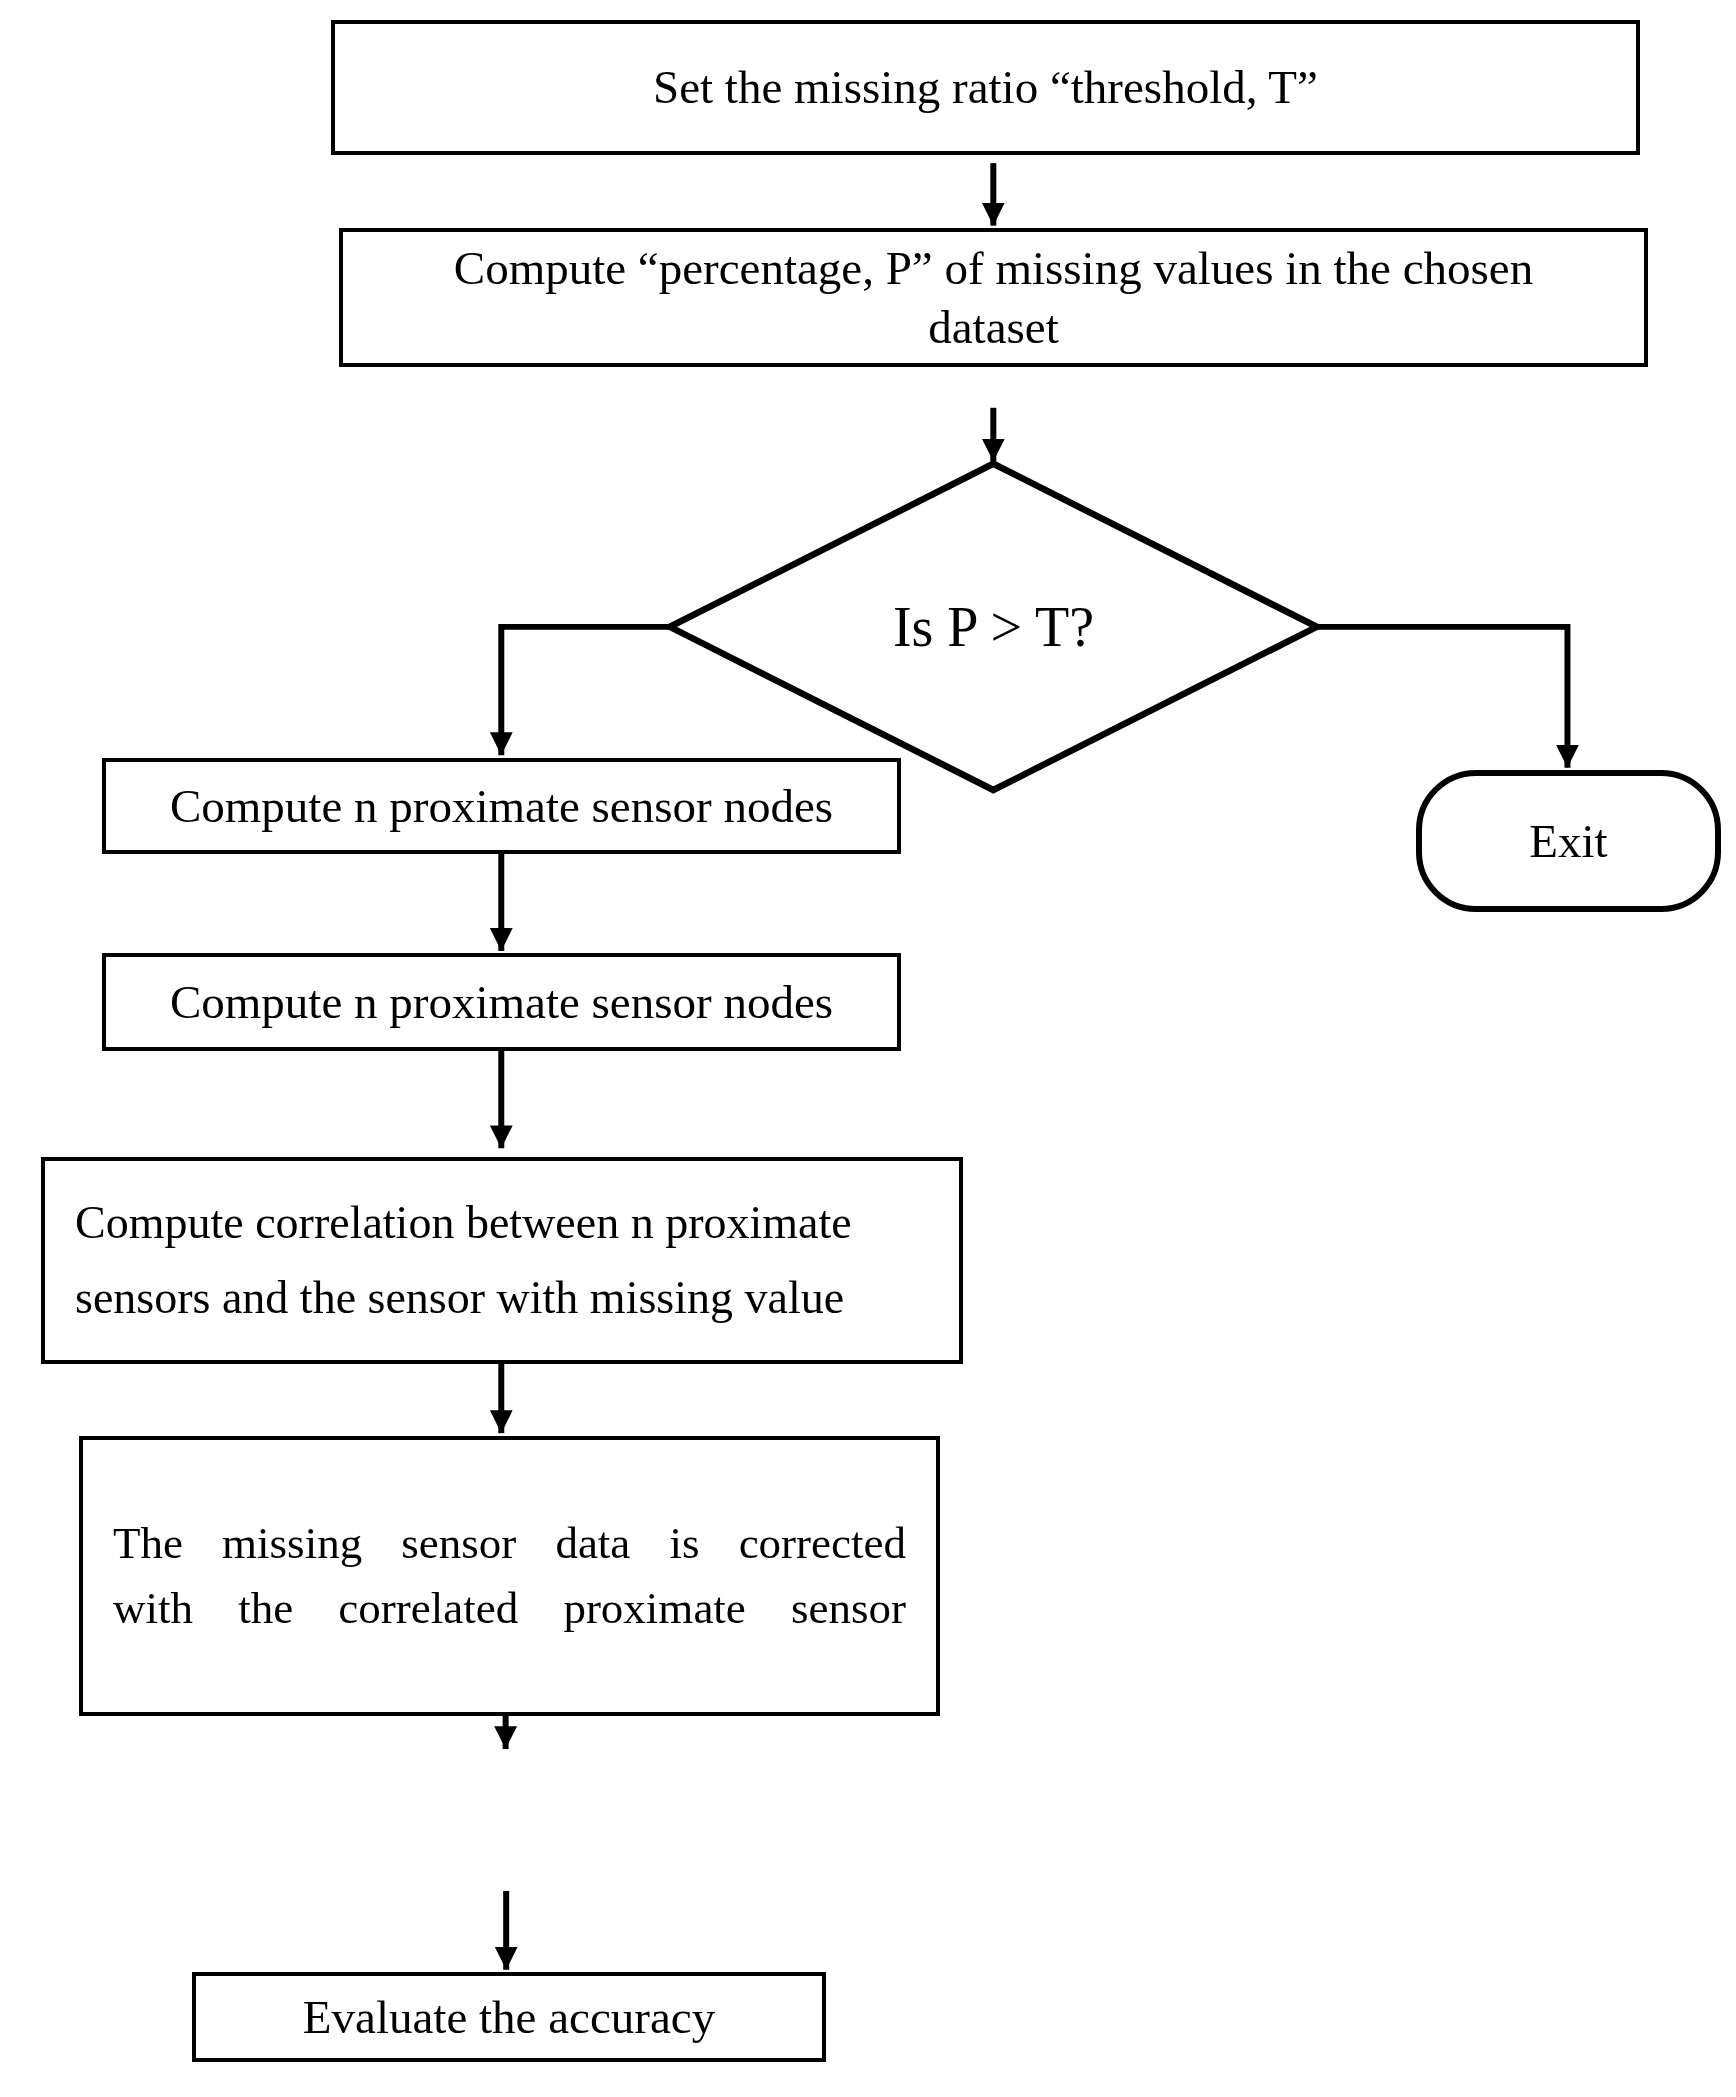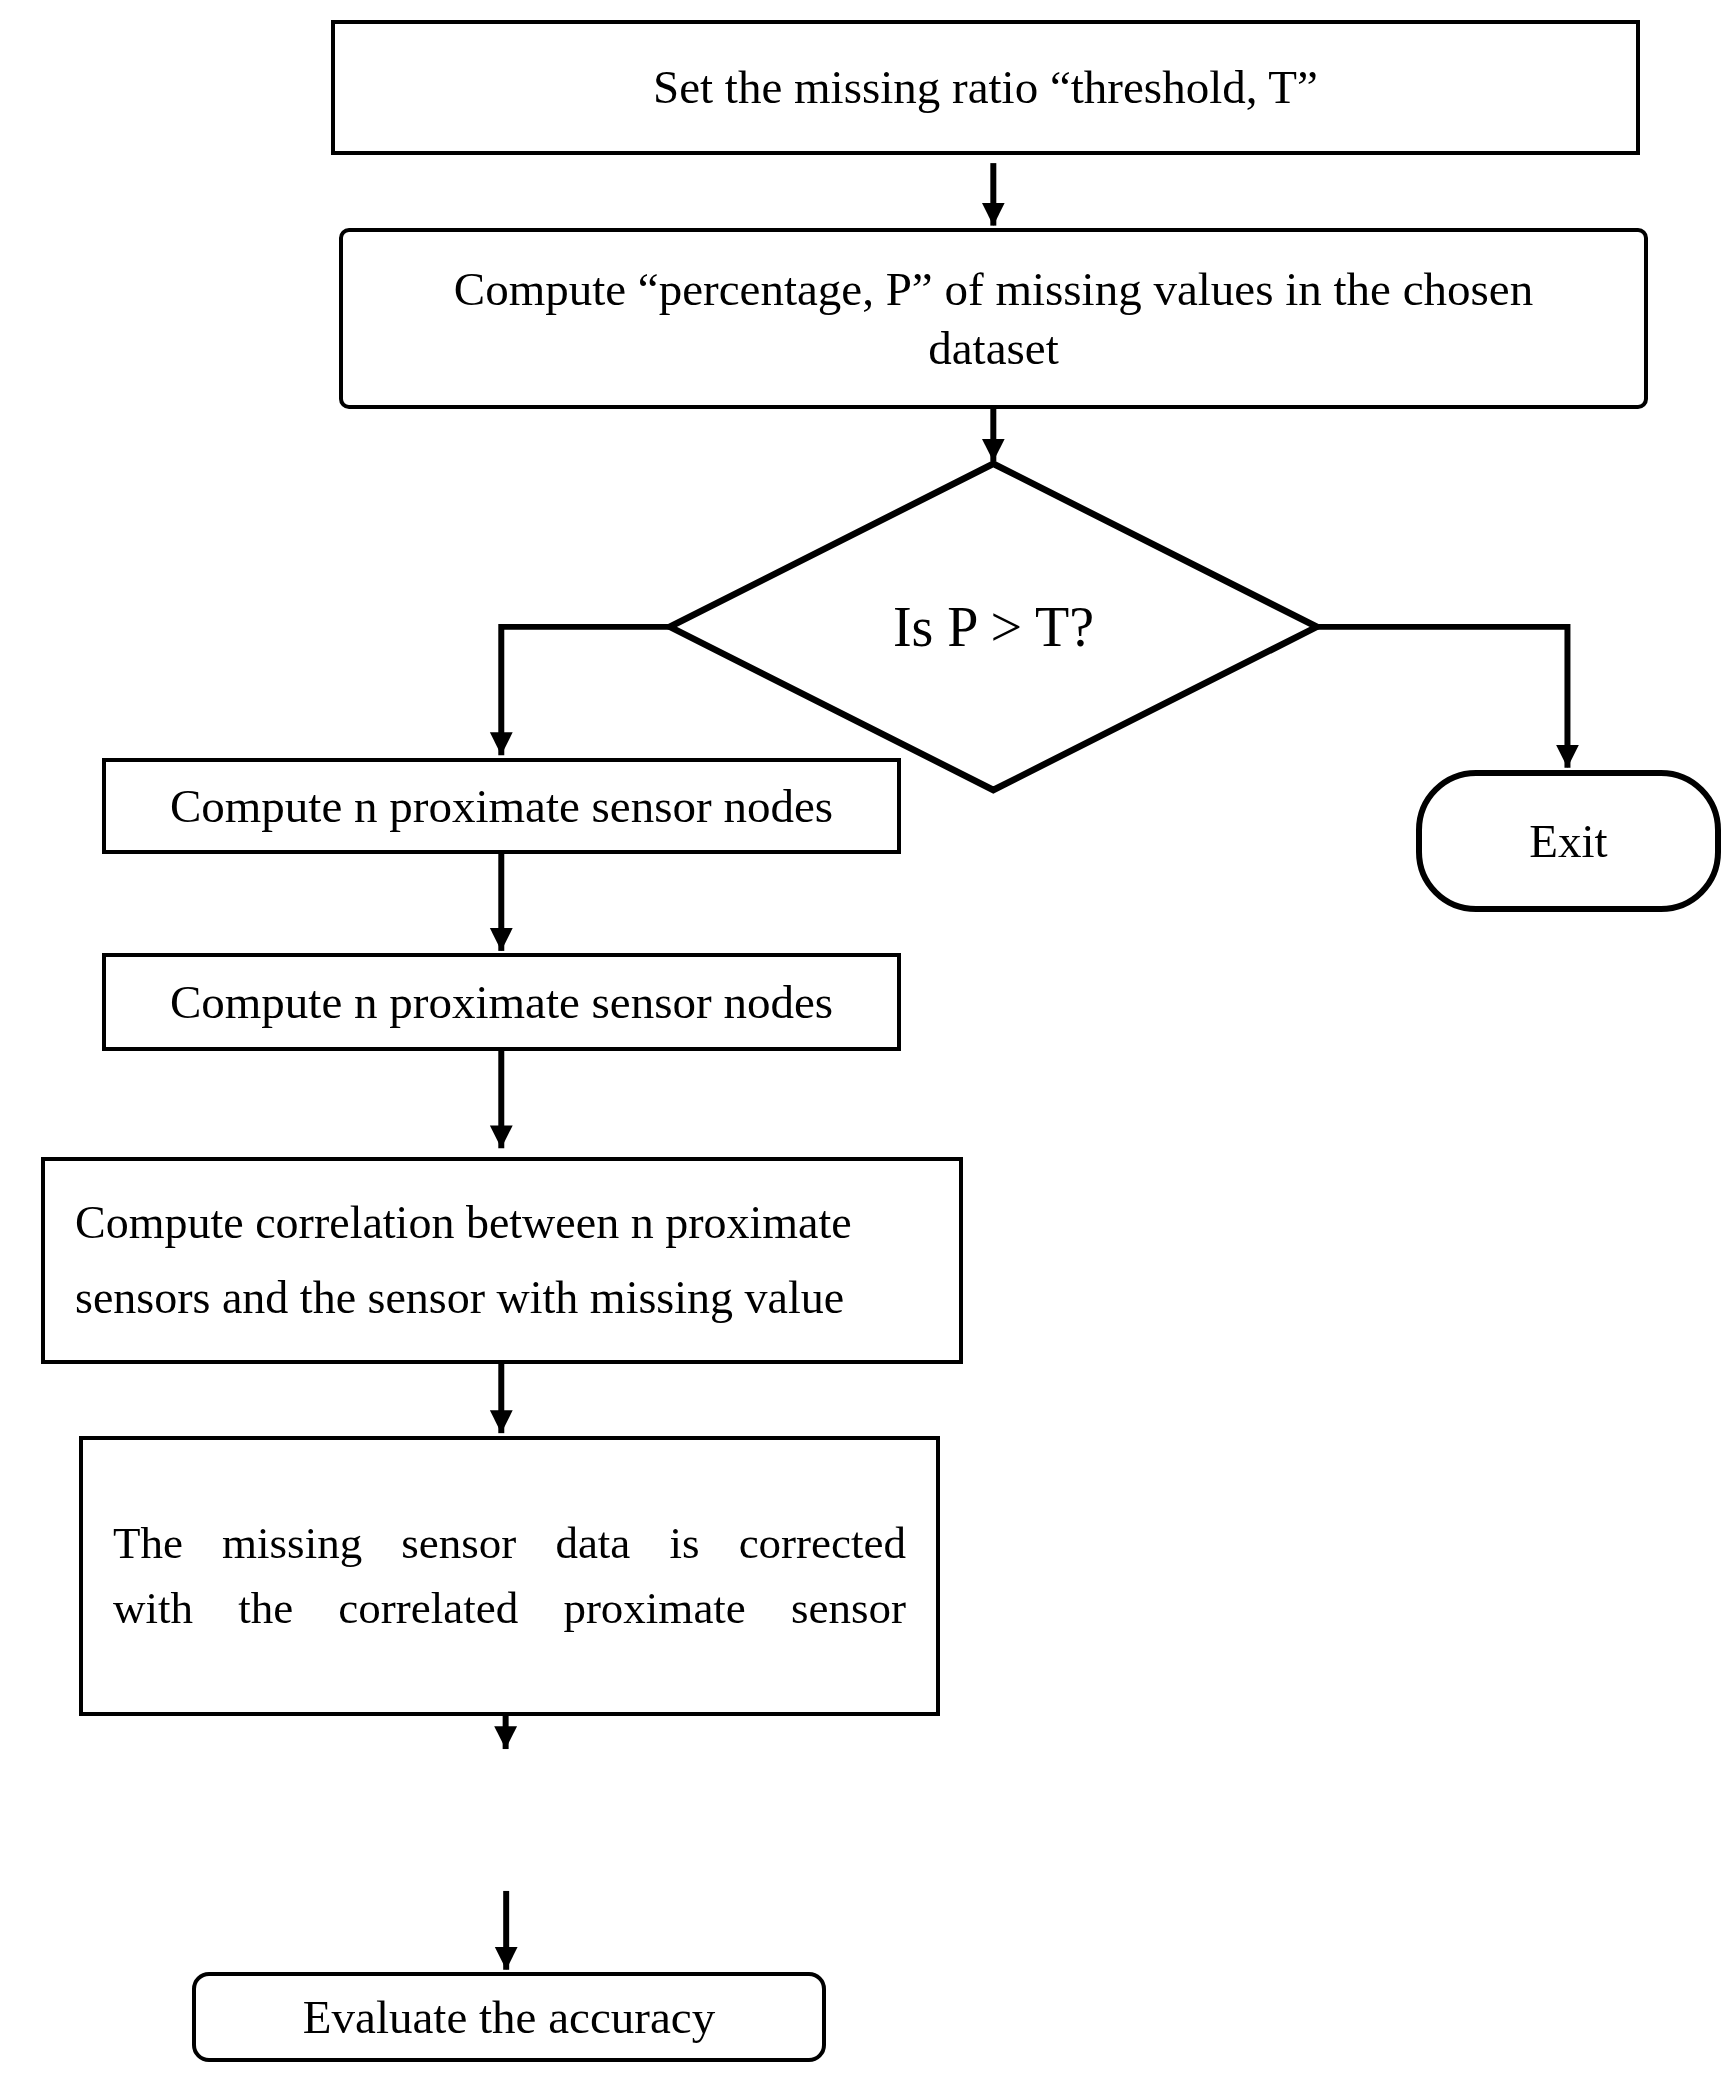--- a/index.html
+++ b/index.html
@@ -31,38 +31,38 @@
     border: 4.9px solid #000000;
     display: flex;
     flex-direction: column;
     align-items: center;
     justify-content: center;
     font-size: 47px;
     line-height: 1.25;
     text-align: center;
   }
   .node-start   { left: 331px;  top: 20px;   width: 1309px; height: 135px; }
-  .node-percent { left: 339px;  top: 228px;  width: 1309px; height: 181px; border-radius: 10px; }
+  .node-percent { left: 339px;  top: 228px;  width: 1309px; height: 139px; }
   .node-prox1   { left: 102px;  top: 758px; width: 799px; height: 96px; }
   .node-prox2   { left: 102px;  top: 953px; width: 799px; height: 98px; }
   .node-corr {
     left: 41px; top: 1151px; width: 922px; height: 207px;
     align-items: flex-start; text-align: left;
     padding-left: 30px; padding-right: 8.2px;
     font-size: 46px; line-height: 1.62; margin-top: 6px;
   }
   .node-fix {
     left: 79px; top: 1436px; width: 861px; height: 280px;
     align-items: stretch; text-align: left;
     padding-left: 30px; padding-right: 30px;
     font-size: 45px; line-height: 1.45;
   }
   .node-fix .jline { text-align: justify; text-align-last: justify; }
   .node-construct { left: 123px; top: 1752px; width: 766px; height: 140px; }
-  .node-eval      { left: 192px; top: 1972px; width: 634px; height: 90px; border-radius: 17px; }
+  .node-eval      { left: 192px; top: 1972px; width: 634px; height: 90px; }
   .node-exit {
     left: 1416px; top: 770px; width: 305px; height: 142px;
     border-width: 6px;
     border-radius: 60px;
   }
   .decision-label {
     position: absolute;
     left: 776px; top: 586px;
     width: 435px; height: 82px;
     display: flex; align-items: center; justify-content: center;

